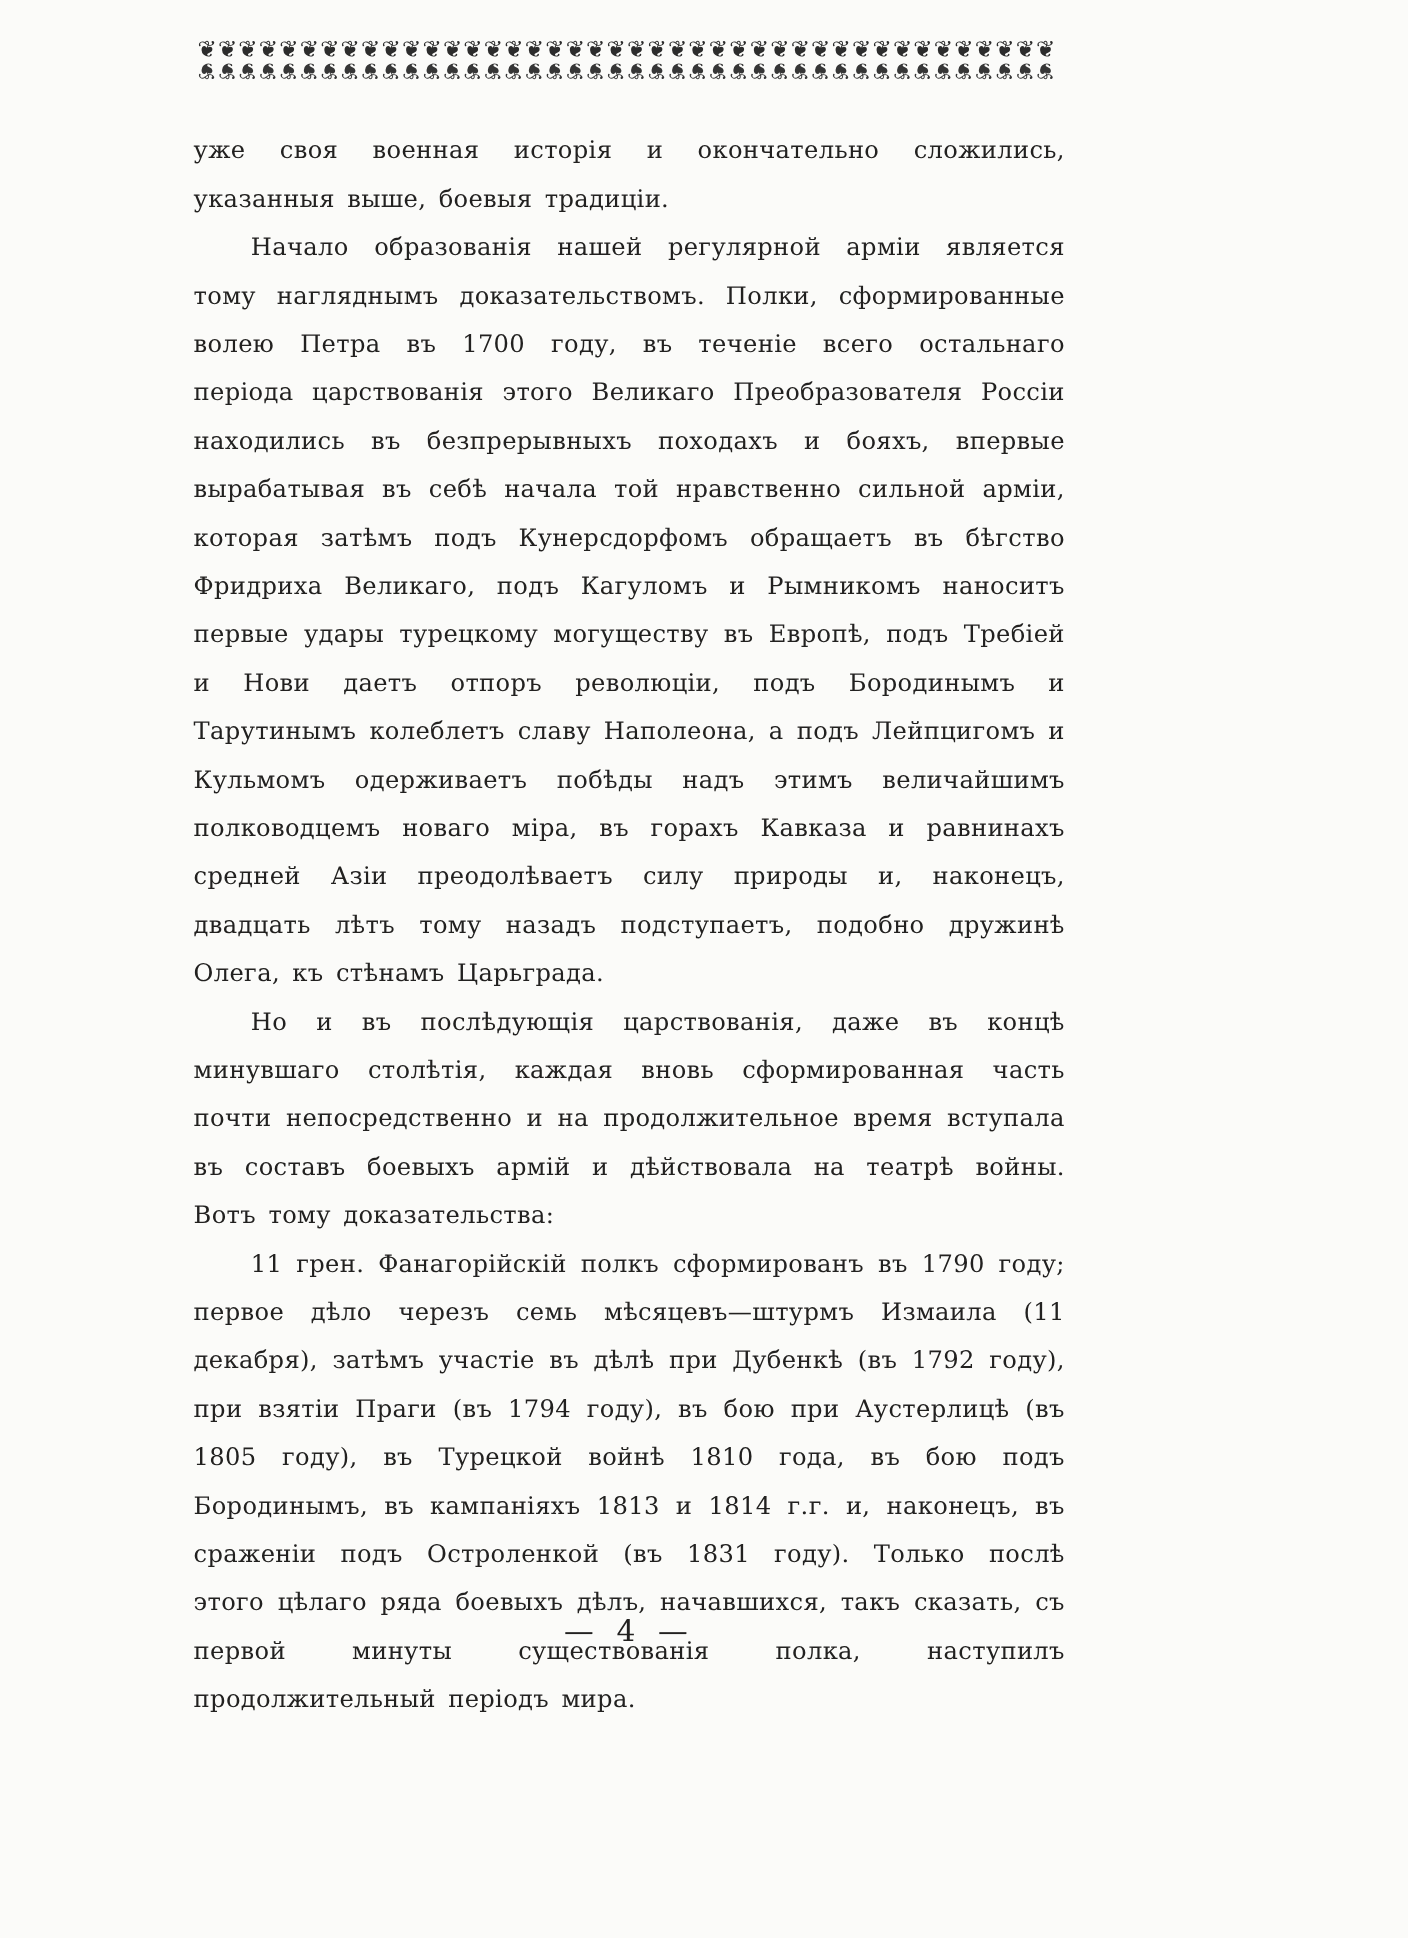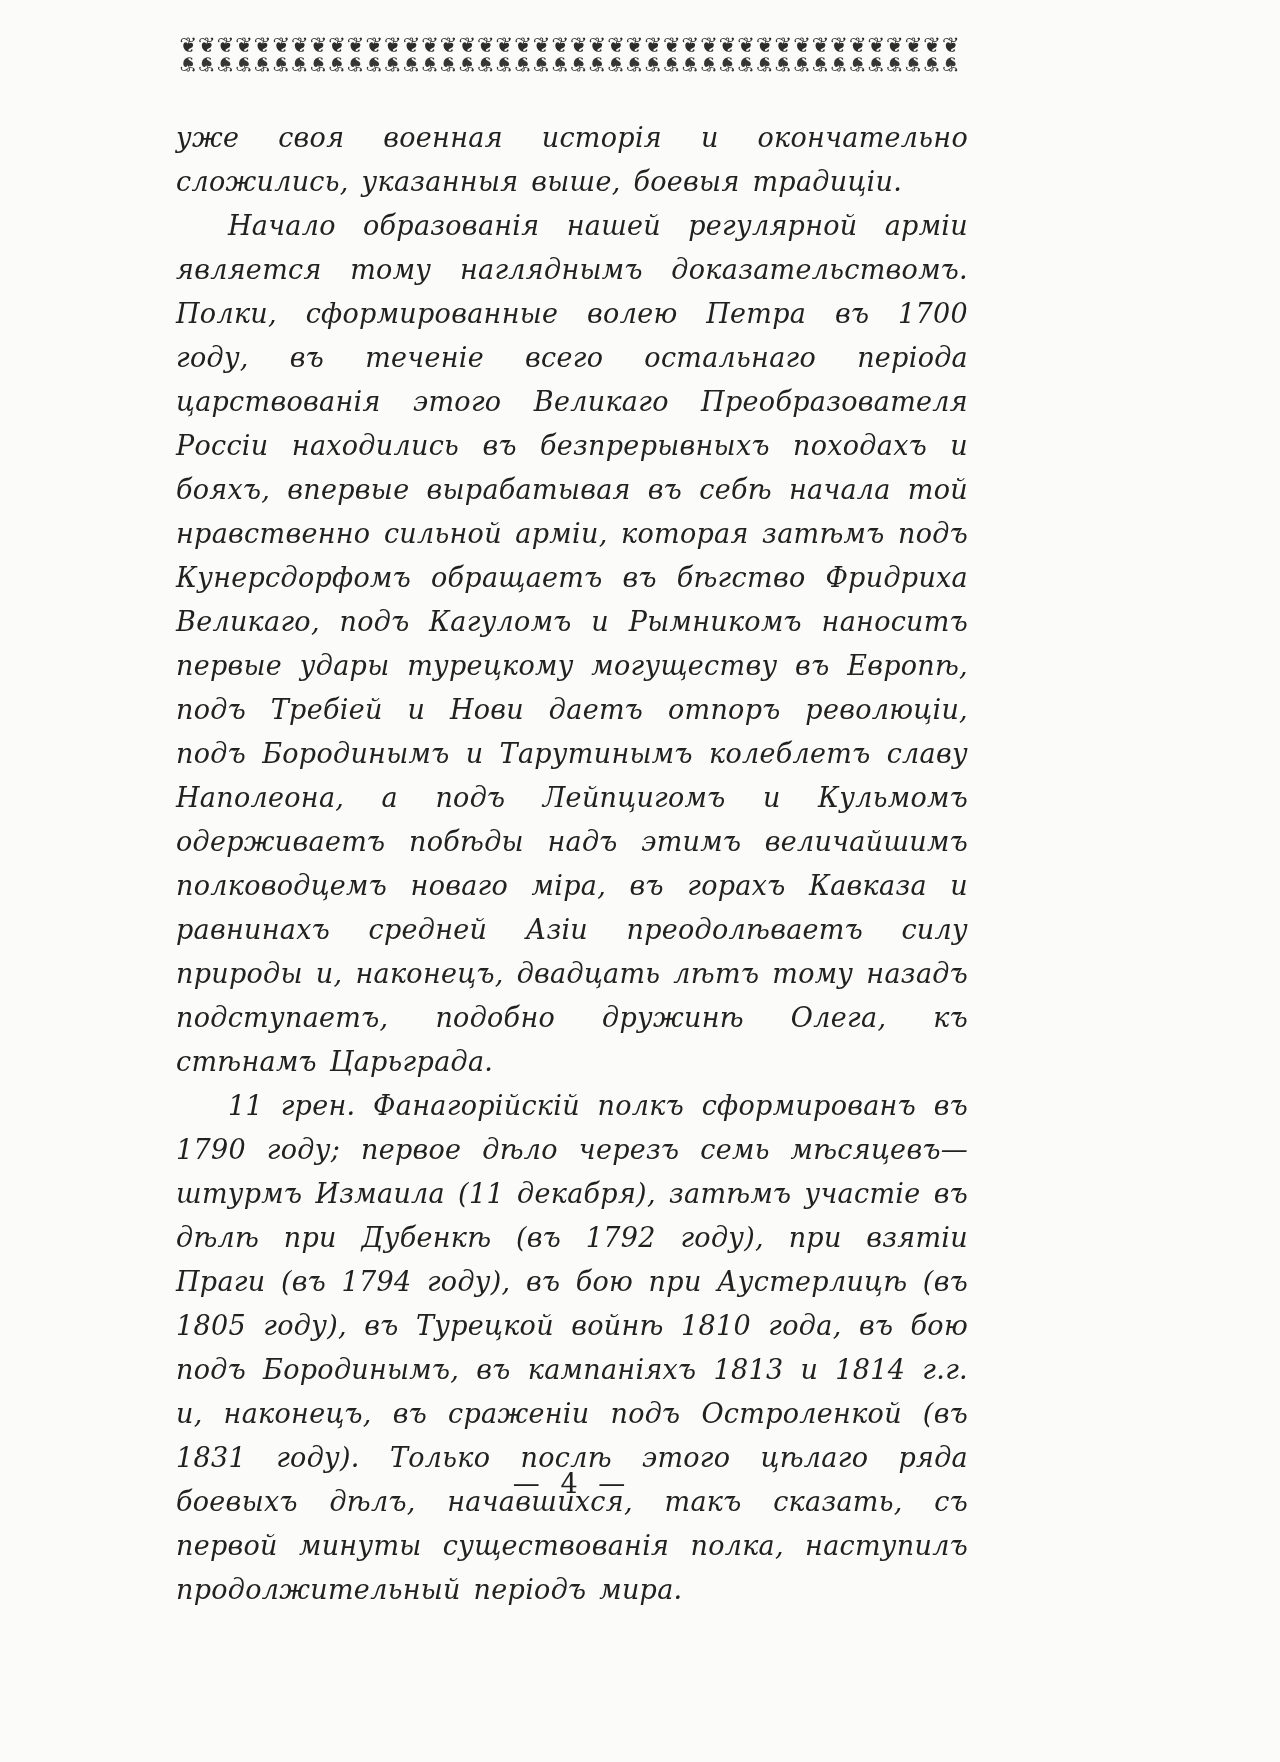--- a/index.html
+++ b/index.html
@@ -39,23 +39,22 @@
   }
   .text-block {
     position: absolute;
     left: 176px;
     top: 116px;
     width: 792px;
   }
   .text-block p {
     margin: 0;
     font-family: "DejaVu Serif", serif;
-    font-style: italic;
     font-weight: 500;
-    font-size: 27px;
+    font-size: 22px;
     line-height: 44px;
     color: #222120;
     text-align: justify;
     letter-spacing: 0.3px;
     word-spacing: 4px;
   }
   .text-block p.indent {
     text-indent: 52px;
   }
   .page-number {
@@ -76,19 +75,20 @@
 <div class="page">
 
   <div class="ornament-band">
     <div class="ornament-row">❦❦❦❦❦❦❦❦❦❦❦❦❦❦❦❦❦❦❦❦❦❦❦❦❦❦❦❦❦❦❦❦❦❦❦❦❦❦❦❦❦❦</div>
     <div class="ornament-row flipped">❦❦❦❦❦❦❦❦❦❦❦❦❦❦❦❦❦❦❦❦❦❦❦❦❦❦❦❦❦❦❦❦❦❦❦❦❦❦❦❦❦❦</div>
   </div>
 
   <div class="text-block">
     <p>уже своя военная исторія и окончательно сложились, указанныя выше, боевыя традиціи.</p>
     <p class="indent">Начало образованія нашей регулярной арміи является тому нагляднымъ доказательствомъ. Полки, сформированные волею Петра въ 1700 году, въ теченіе всего остальнаго періода царствованія этого Великаго Преобразователя Россіи находились въ безпрерывныхъ походахъ и бояхъ, впервые вырабатывая въ себѣ начала той нравственно сильной арміи, которая затѣмъ подъ Кунерсдорфомъ обращаетъ въ бѣгство Фридриха Великаго, подъ Кагуломъ и Рымникомъ наноситъ первые удары турецкому могуществу въ Европѣ, подъ Требіей и Нови даетъ отпоръ революціи, подъ Бородинымъ и Тарутинымъ колеблетъ славу Наполеона, а подъ Лейпцигомъ и Кульмомъ одерживаетъ побѣды надъ этимъ величайшимъ полководцемъ новаго міра, въ горахъ Кавказа и равнинахъ средней Азіи преодолѣваетъ силу природы и, наконецъ, двадцать лѣтъ тому назадъ подступаетъ, подобно дружинѣ Олега, къ стѣнамъ Царьграда.</p>
+    <p class="indent">Но и въ послѣдующія царствованія, даже въ концѣ минувшаго столѣтія, каждая вновь сформированная часть почти непосредственно и на продолжительное время вступала въ составъ боевыхъ армій и дѣйствовала на театрѣ войны. Вотъ тому доказательства:</p>
     <p class="indent">11 грен. Фанагорійскій полкъ сформированъ въ 1790 году; первое дѣло черезъ семь мѣсяцевъ—штурмъ Измаила (11 декабря), затѣмъ участіе въ дѣлѣ при Дубенкѣ (въ 1792 году), при взятіи Праги (въ 1794 году), въ бою при Аустерлицѣ (въ 1805 году), въ Турецкой войнѣ 1810 года, въ бою подъ Бородинымъ, въ кампаніяхъ 1813 и 1814 г.г. и, наконецъ, въ сраженіи подъ Остроленкой (въ 1831 году). Только послѣ этого цѣлаго ряда боевыхъ дѣлъ, начавшихся, такъ сказать, съ первой минуты существованія полка, наступилъ продолжительный періодъ мира.</p>
 
   </div>
 
   <div class="page-number">— 4 —</div>
 
 </div>
 
 </body></html>

